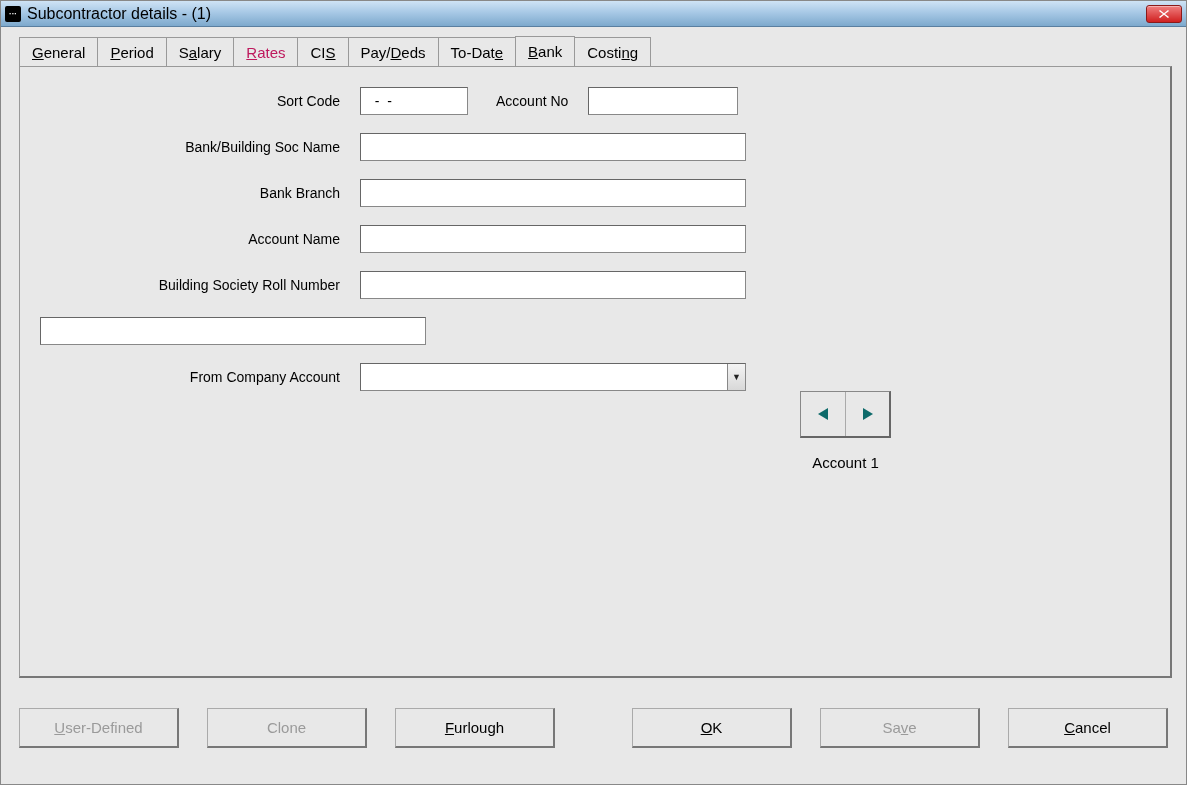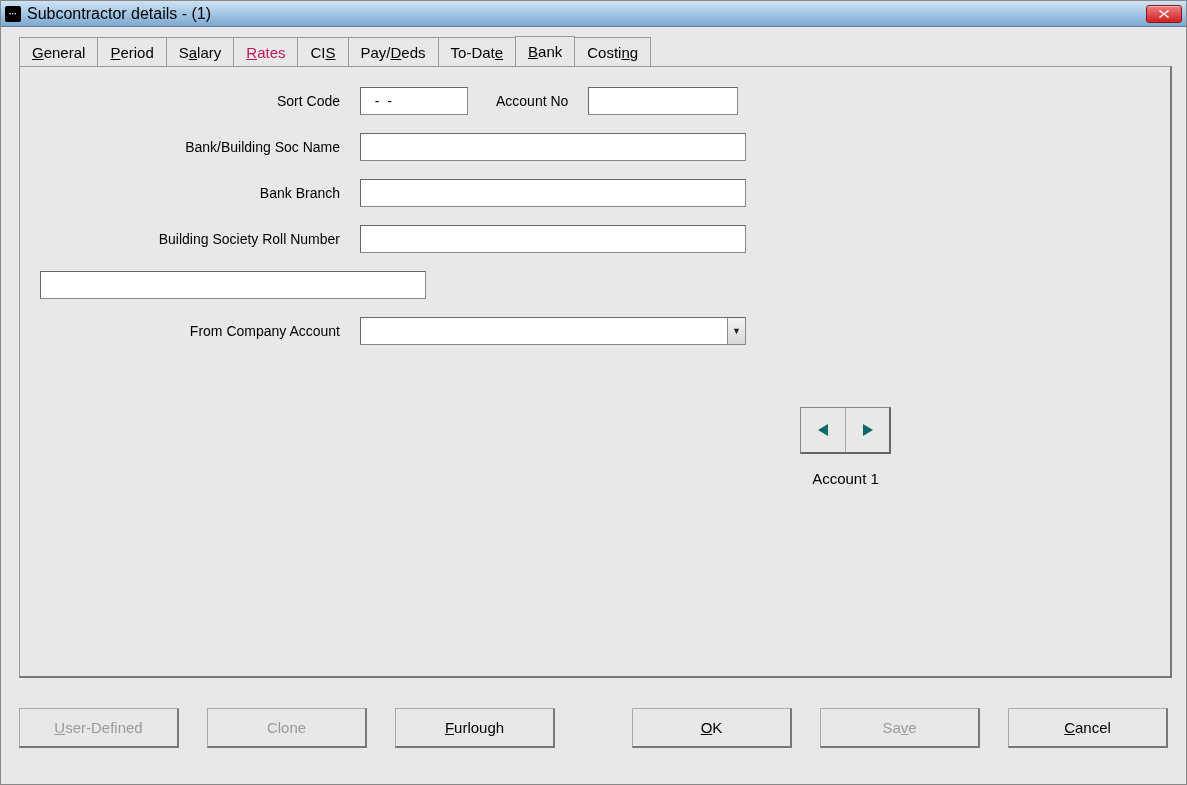--- a/index.html
+++ b/index.html
@@ -120,21 +120,21 @@
   .select .dd-btn {
     width:18px; height:100%;
     border-left:1px solid #888;
     background:linear-gradient(#f4f4f4,#d8d8d8);
     display:flex; align-items:center; justify-content:center;
     font-size:9px; color:#222;
   }
   .nav-block {
     position:absolute;
     left:780px;
-    top:340px;
+    top:324px;
     text-align:center;
   }
   .nav-btns {
     display:flex;
     border:1px solid #888;
     border-right:2px solid #666;
     border-bottom:2px solid #666;
   }
   .nav-btn {
     width:44px; height:44px;
@@ -220,20 +220,24 @@
         <div class="row">
           <div class="label">Bank/Building Soc Name</div>
           <input class="txt" style="width: 386px;" value="">
         </div>
 
         <div class="row">
           <div class="label">Bank Branch</div>
           <input class="txt" style="width: 386px;" value="">
         </div>
 
+        <div class="row">
+          <div class="label">Account Name</div>
+          <input class="txt" style="width: 386px;" value="">
+        </div>
 
         <div class="row">
           <div class="label">Building Society Roll Number</div>
           <input class="txt" style="width: 386px;" value="">
         </div>
 
 
         <div class="row">
           <input class="txt" style="width: 386px;" value="">
         </div>

